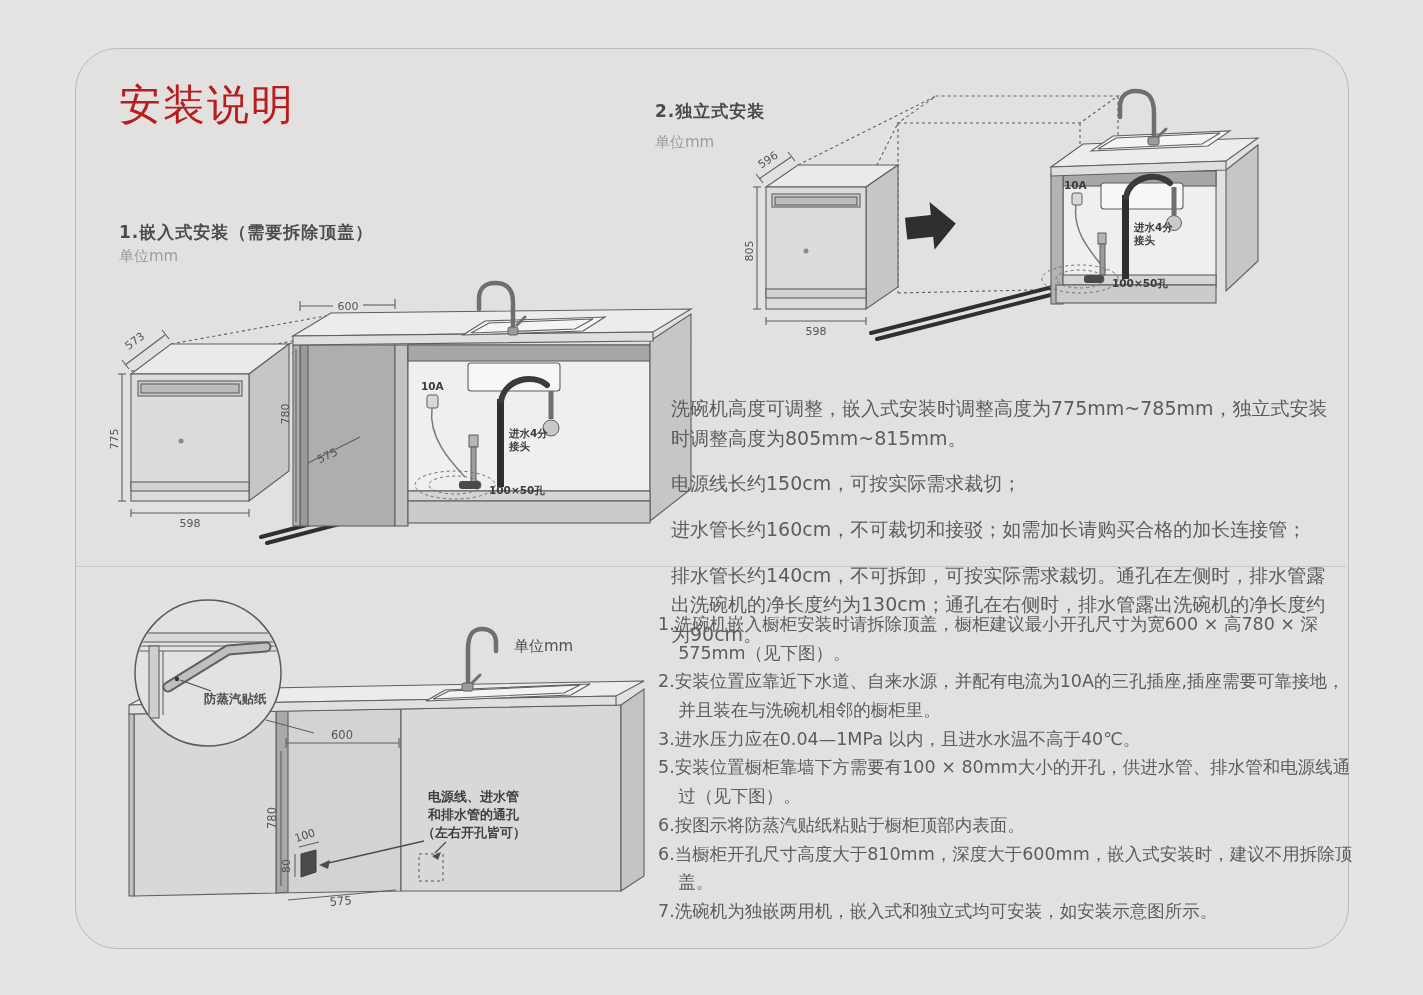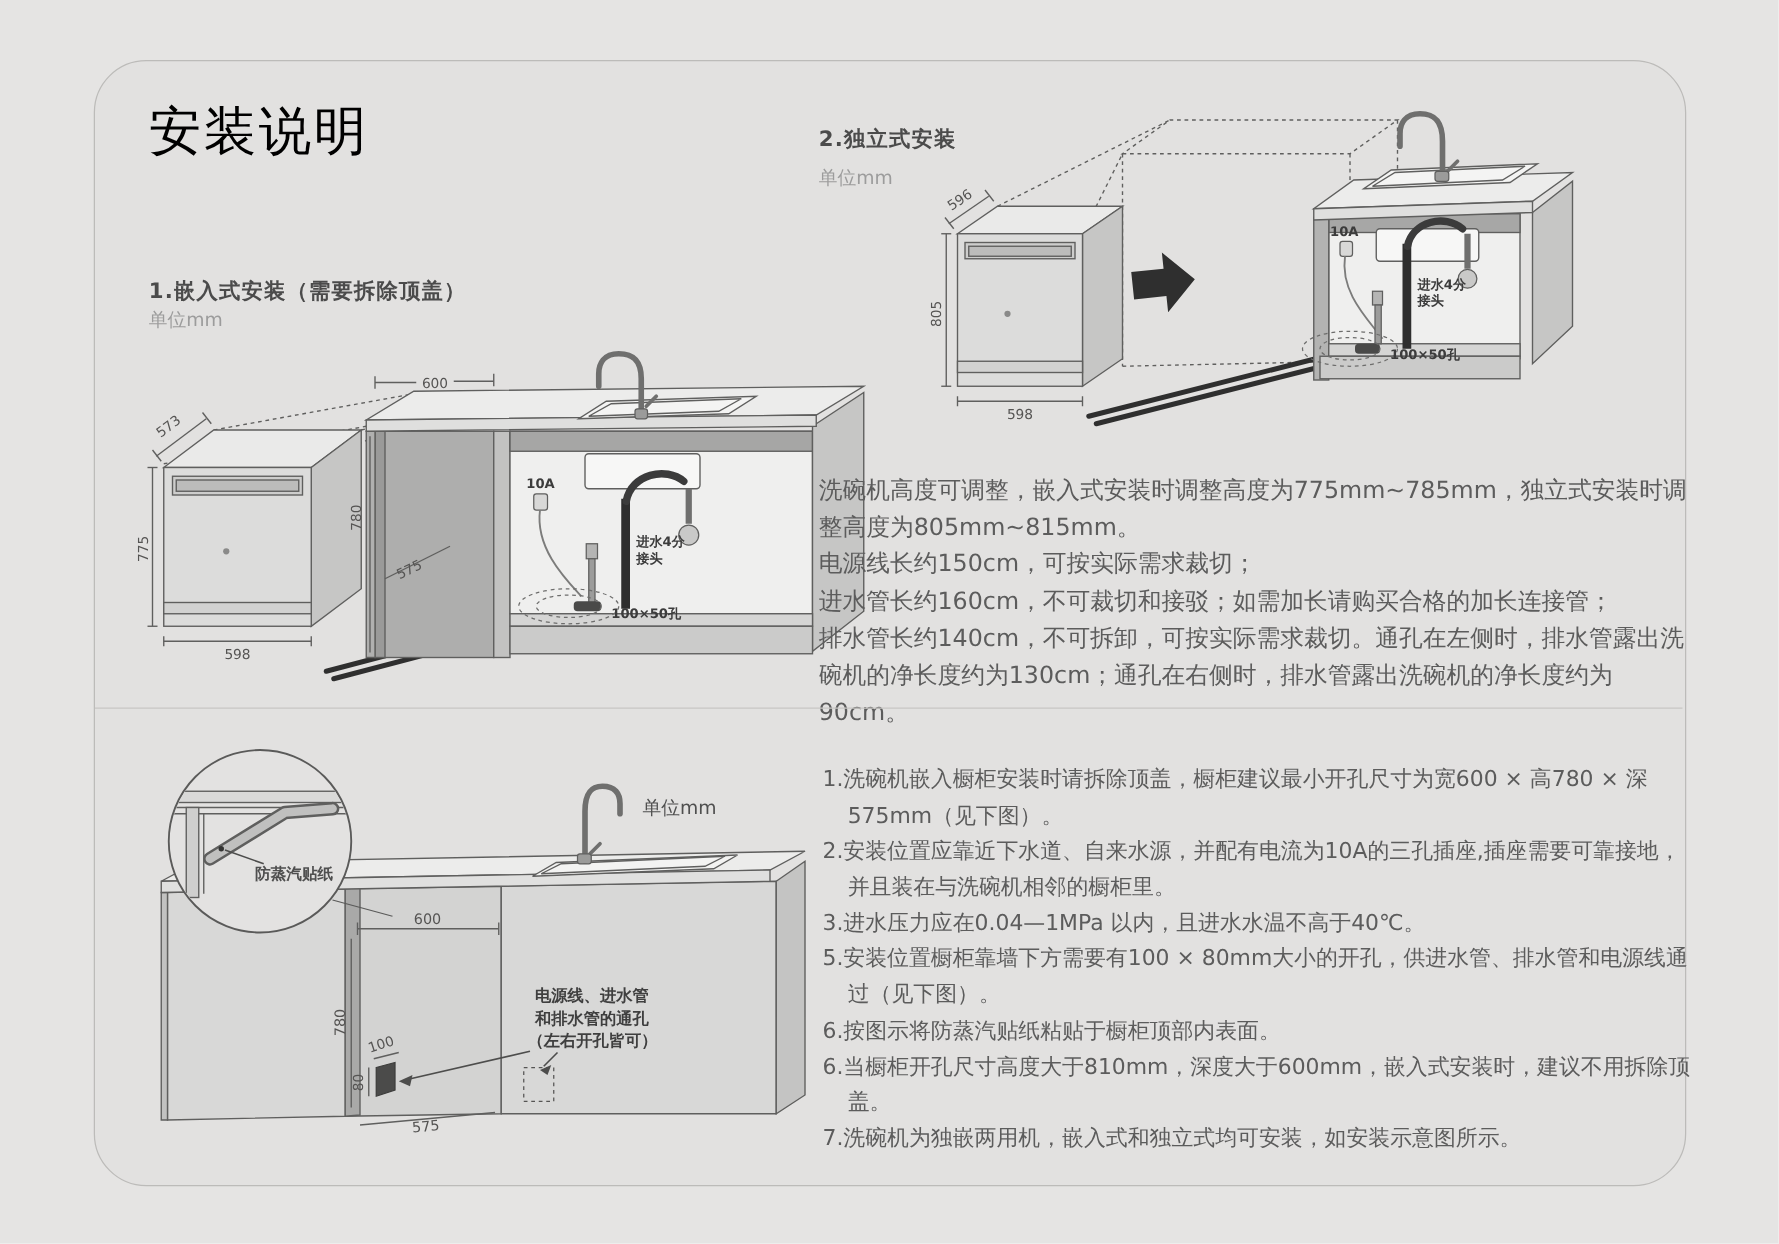--- a/index.html
+++ b/index.html
@@ -1,25 +1,25 @@
 <!DOCTYPE html>
 <html><head>
 <meta charset="utf-8">
 <style>
   html,body{margin:0;padding:0;}
   body{font-family:"DejaVu Sans","Liberation Sans",sans-serif;}
   .page{position:relative;width:1423px;height:995px;background:#e5e4e3;overflow:hidden;}
   .card{position:absolute;left:75px;top:48px;width:1272px;height:899px;background:#e2e1e0;
         border:1px solid #bcbbb9;border-radius:42px;}
   .abs{position:absolute;}
-  .page-title{font-size:42px;color:#000000;letter-spacing:2px;}
+  .page-title{font-size:42px;color:#b91c1c;letter-spacing:2px;}
   .sec-heading{font-size:17px;font-weight:600;color:#4b4b4b;letter-spacing:1px;}
   .unit{font-size:15px;color:#9c9c9c;}
   .para-block{width:698px;font-size:19px;line-height:1.56;color:#5c5c5c;}
-  .para-block p{margin:0;}
+  .para-block p{margin:16px;}
   .list-block{width:700px;font-size:17.5px;line-height:1.64;color:#5c5c5c;}
   .list-block div{padding-left:1.15em;text-indent:-1.15em;}
   .divider{height:1px;background:#c7c6c4;}
   svg{overflow:visible;}
   svg text{font-family:"DejaVu Sans","Liberation Sans",sans-serif;fill:#4f4f4f;}
   .dim{font-size:11px;fill:#555453;}
   .dim-b{font-size:11.5px;fill:#555453;}
   .lbl{font-size:10.5px;font-weight:600;fill:#3c3c3c;}
   .lbl-lg{font-size:13px;font-weight:600;fill:#3f3f3f;}
   .stk{stroke:#5f5f5e;stroke-width:1.1;}

